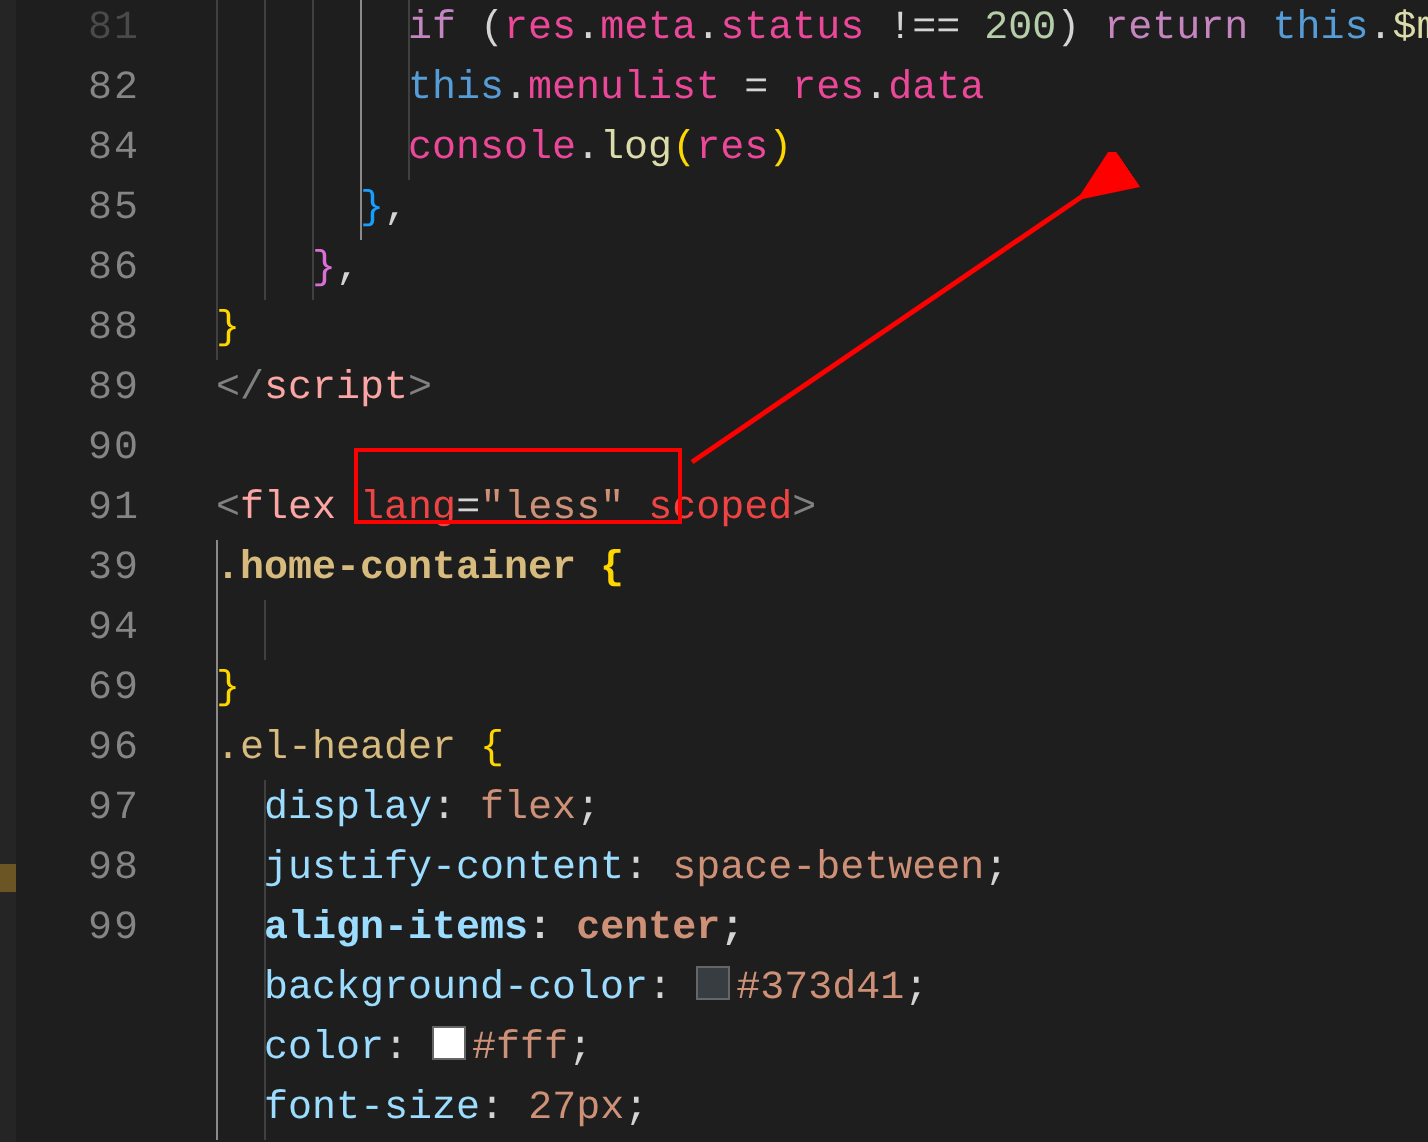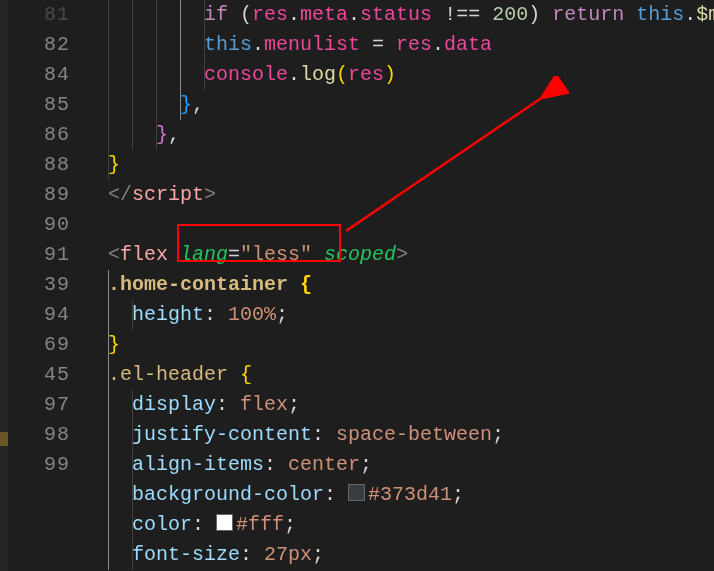--- a/index.html
+++ b/index.html
@@ -16,21 +16,21 @@
   
   .tok-default{color:#d4d4d4;}
   .tok-keyword{color:#569cd6;}      
   .tok-control{color:#c586c0;}      
   .tok-var{color:#ec4899;}          
   .tok-func{color:#dcdcaa;}         
   .tok-num{color:#b5cea8;}
   .tok-str{color:#ce9178;}
   .tok-tag{color:#fca5a5;}          
   .tok-tagpunct{color:#808080;}
-  .tok-attr{color:#22c55e;font-style:italic;}
+  .tok-attr{color:#ef4444;}
   .tok-selector{color:#d7ba7d;}
   .tok-cssprop{color:#9cdcfe;}
   .tok-cssval{color:#ce9178;}
   .tok-yellowbrace{color:#ffd700;}
   .tok-purplebrace{color:#da70d6;}
   .tok-bluebrace{color:#179fff;}
   
   .swatch{display:inline-block;width:15px;height:15px;vertical-align:middle;border:1px solid #666;margin-right:3px;position:relative;top:-2px;}
   
   .anno-box{position:absolute;border:2px solid #ff0000;pointer-events:none;}
@@ -54,44 +54,44 @@
       <div class="gutter-line">84</div>
       <div class="gutter-line">85</div>
       <div class="gutter-line">86</div>
       <div class="gutter-line">88</div>
       <div class="gutter-line">89</div>
       <div class="gutter-line">90</div>
       <div class="gutter-line">91</div>
       <div class="gutter-line">39</div>
       <div class="gutter-line">94</div>
       <div class="gutter-line">69</div>
-      <div class="gutter-line">45</div>
+      <div class="gutter-line">96</div>
       <div class="gutter-line">97</div>
       <div class="gutter-line">98</div>
       <div class="gutter-line">99</div>
     </div>
 
   <div class="code" id="code">
 
     <div class="code-line"><div class="ig" style="left: 20px;"></div><div class="ig" style="left: 44px;"></div><div class="ig" style="left: 68px;"></div><div class="ig active" style="left: 92px;"></div><div class="ig" style="left: 116px;"></div><span style="padding-left: 20px;"><span class="tok-default">        </span><span class="tok-control">if</span><span class="tok-default"> (</span><span class="tok-var">res</span><span class="tok-default">.</span><span class="tok-var">meta</span><span class="tok-default">.</span><span class="tok-var">status</span><span class="tok-default"> !== </span><span class="tok-num">200</span><span class="tok-default">) </span><span class="tok-control">return</span><span class="tok-default"> </span><span class="tok-keyword">this</span><span class="tok-default">.</span><span class="tok-func">$me</span></span></div>
       <div class="code-line"><div class="ig" style="left: 20px;"></div><div class="ig" style="left: 44px;"></div><div class="ig" style="left: 68px;"></div><div class="ig active" style="left: 92px;"></div><div class="ig" style="left: 116px;"></div><span style="padding-left: 20px;"><span class="tok-default">        </span><span class="tok-keyword">this</span><span class="tok-default">.</span><span class="tok-var">menulist</span><span class="tok-default"> = </span><span class="tok-var">res</span><span class="tok-default">.</span><span class="tok-var">data</span></span></div>
       <div class="code-line"><div class="ig" style="left: 20px;"></div><div class="ig" style="left: 44px;"></div><div class="ig" style="left: 68px;"></div><div class="ig active" style="left: 92px;"></div><div class="ig" style="left: 116px;"></div><span style="padding-left: 20px;"><span class="tok-default">        </span><span class="tok-var">console</span><span class="tok-default">.</span><span class="tok-func">log</span><span class="tok-yellowbrace">(</span><span class="tok-var">res</span><span class="tok-yellowbrace">)</span></span></div>
       <div class="code-line"><div class="ig" style="left: 20px;"></div><div class="ig" style="left: 44px;"></div><div class="ig" style="left: 68px;"></div><div class="ig active" style="left: 92px;"></div><span style="padding-left: 20px;"><span class="tok-default">      </span><span class="tok-bluebrace">}</span><span class="tok-default">,</span></span></div>
       <div class="code-line"><div class="ig" style="left: 20px;"></div><div class="ig" style="left: 44px;"></div><div class="ig" style="left: 68px;"></div><span style="padding-left: 20px;"><span class="tok-default">    </span><span class="tok-purplebrace">}</span><span class="tok-default">,</span></span></div>
       <div class="code-line"><div class="ig" style="left: 20px;"></div><span style="padding-left: 20px;"><span class="tok-yellowbrace">}</span></span></div>
       <div class="code-line"><span style="padding-left: 20px;"><span class="tok-tagpunct">&lt;/</span><span class="tok-tag">script</span><span class="tok-tagpunct">&gt;</span></span></div>
       <div class="code-line"><span style="padding-left: 20px;"><span class="tok-default"></span></span></div>
       <div class="code-line"><span style="padding-left: 20px;"><span class="tok-tagpunct">&lt;</span><span class="tok-tag">flex</span><span class="tok-default"> </span><span class="tok-attr">lang</span><span class="tok-default">=</span><span class="tok-str">"less"</span><span class="tok-default"> </span><span class="tok-attr">scoped</span><span class="tok-tagpunct">&gt;</span></span></div>
       <div class="code-line"><div class="ig active" style="left: 20px;"></div><span style="padding-left: 20px; font-weight: bold;"><span class="tok-selector">.home-container</span><span class="tok-default"> </span><span class="tok-yellowbrace">{</span></span></div>
-      <div class="code-line"><div class="ig active" style="left: 20px;"></div><div class="ig" style="left: 44px;"></div><span style="padding-left: 20px;"><span class="tok-default">  </span><span class="tok-cssprop">height</span><span class="tok-default">: </span><span class="tok-cssval">100%</span><span class="tok-default">;</span></span></div>
+      <div class="code-line"><div class="ig active" style="left: 20px;"></div><div class="ig" style="left: 44px;"></div></div>
       <div class="code-line"><div class="ig active" style="left: 20px;"></div><span style="padding-left: 20px;"><span class="tok-yellowbrace">}</span></span></div>
       <div class="code-line"><div class="ig active" style="left: 20px;"></div><span style="padding-left: 20px;"><span class="tok-selector">.el-header</span><span class="tok-default"> </span><span class="tok-yellowbrace">{</span></span></div>
       <div class="code-line"><div class="ig active" style="left: 20px;"></div><div class="ig" style="left: 44px;"></div><span style="padding-left: 20px;"><span class="tok-default">  </span><span class="tok-cssprop">display</span><span class="tok-default">: </span><span class="tok-cssval">flex</span><span class="tok-default">;</span></span></div>
       <div class="code-line"><div class="ig active" style="left: 20px;"></div><div class="ig" style="left: 44px;"></div><span style="padding-left: 20px;"><span class="tok-default">  </span><span class="tok-cssprop">justify-content</span><span class="tok-default">: </span><span class="tok-cssval">space-between</span><span class="tok-default">;</span></span></div>
-      <div class="code-line"><div class="ig active" style="left: 20px;"></div><div class="ig" style="left: 44px;"></div><span style="padding-left: 20px;"><span class="tok-default">  </span><span class="tok-cssprop">align-items</span><span class="tok-default">: </span><span class="tok-cssval">center</span><span class="tok-default">;</span></span></div>
+      <div class="code-line"><div class="ig active" style="left: 20px;"></div><div class="ig" style="left: 44px;"></div><span style="padding-left: 20px; font-weight: bold;"><span class="tok-default">  </span><span class="tok-cssprop">align-items</span><span class="tok-default">: </span><span class="tok-cssval">center</span><span class="tok-default">;</span></span></div>
       <div class="code-line"><div class="ig active" style="left: 20px;"></div><div class="ig" style="left: 44px;"></div><span style="padding-left: 20px;"><span class="tok-default">  </span><span class="tok-cssprop">background-color</span><span class="tok-default">: </span><span class="swatch" style="background: rgb(55, 61, 65);"></span><span class="tok-cssval">#373d41</span><span class="tok-default">;</span></span></div>
       <div class="code-line"><div class="ig active" style="left: 20px;"></div><div class="ig" style="left: 44px;"></div><span style="padding-left: 20px;"><span class="tok-default">  </span><span class="tok-cssprop">color</span><span class="tok-default">: </span><span class="swatch" style="background: rgb(255, 255, 255);"></span><span class="tok-cssval">#fff</span><span class="tok-default">;</span></span></div>
       <div class="code-line"><div class="ig active" style="left: 20px;"></div><div class="ig" style="left: 44px;"></div><span style="padding-left: 20px;"><span class="tok-default">  </span><span class="tok-cssprop">font-size</span><span class="tok-default">: </span><span class="tok-cssval">27px</span><span class="tok-default">;</span></span></div>
       <div class="anno-box" style="left:89px;top:224px;width:160px;height:34px;"></div>
     <svg class="anno-arrow" width="260" height="170" style="left:246px;top:76px;">
       <defs>
         <marker id="ah" markerWidth="12" markerHeight="10" refX="2" refY="5" orient="auto">
           <path d="M0,0 L12,5 L0,10 Z" fill="#ff0000"></path>
         </marker>
       </defs>

